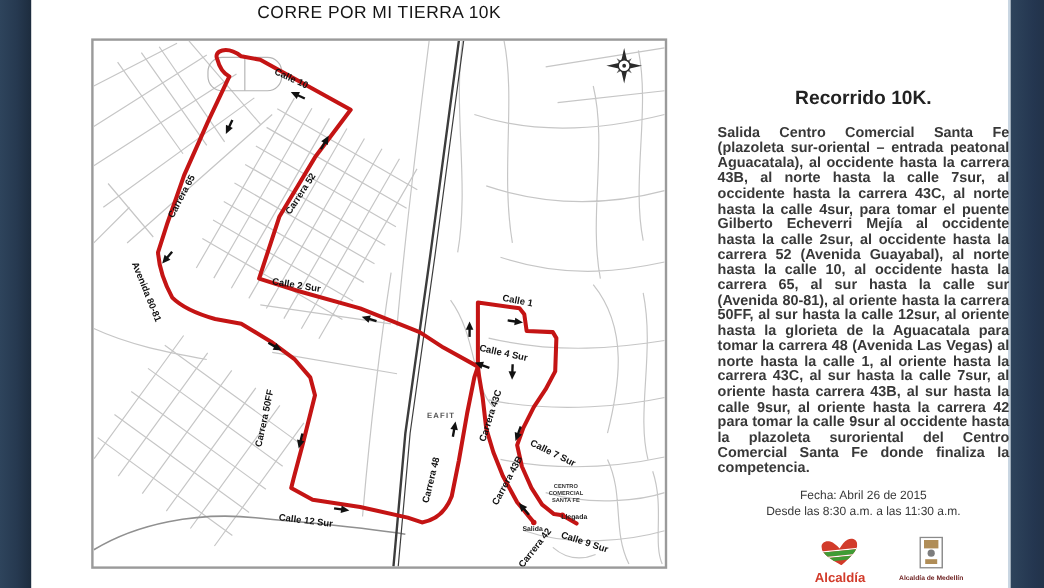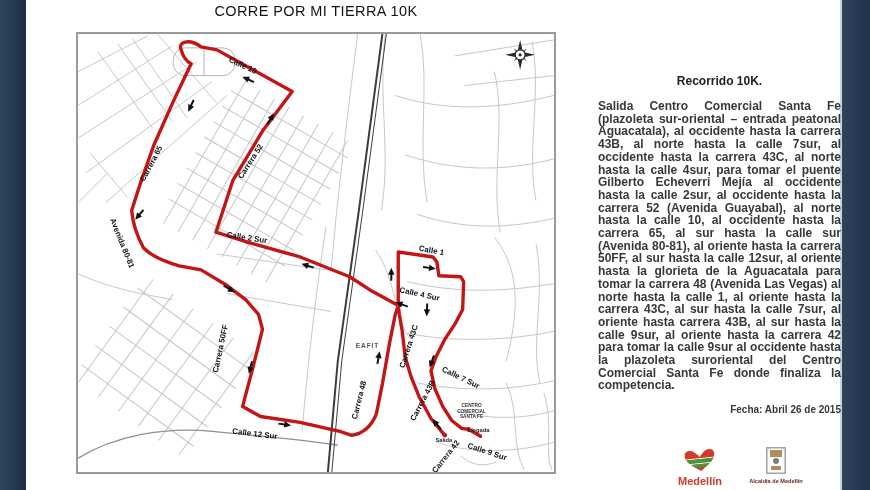--- a/index.html
+++ b/index.html
@@ -22,23 +22,23 @@
   .street{stroke:#c6c6c6;stroke-width:1;fill:none;}
   .street2{stroke:#b5b5b5;stroke-width:1;fill:none;}
   .river{stroke:#909090;stroke-width:1.3;fill:none;}
   .rail{stroke:#3c3c3c;fill:none;}
   .route{stroke:#c41414;stroke-width:3.4;fill:none;stroke-linejoin:round;stroke-linecap:round;}
   .slbl{font-size:8px;font-weight:bold;fill:#111;text-anchor:middle;font-family:"Liberation Sans",sans-serif;}
   .tiny{font-size:4.8px;font-weight:bold;fill:#333;text-anchor:middle;font-family:"Liberation Sans",sans-serif;}
   .poi{font-size:6.5px;font-weight:bold;fill:#555;letter-spacing:1px;text-anchor:middle;font-family:"Liberation Sans",sans-serif;}
   .mark{font-size:5.8px;font-weight:bold;fill:#222;text-anchor:middle;font-family:"Liberation Sans",sans-serif;}
   .panel{position:absolute;left:598px;top:74px;width:243px;color:#2e2e2e;}
-  .panel-heading{text-align:center;font-size:12px;font-weight:bold;margin:0 0 12px 0;color:#222;}
+  .panel-heading{text-align:center;font-size:16px;font-weight:bold;margin:0 0 12px 0;color:#222;}
   .panel-body{font-size:12px;line-height:12.7px;font-weight:bold;text-align:justify;color:#383838;}
-  .panel-date{margin-top:11px;text-align:right;font-size:10px;line-height:13px;font-weight:bold;color:#383838;}
+  .panel-date{margin-top:11px;text-align:center;font-size:10px;line-height:13px;font-weight:normal;color:#383838;}
   .medellin-logo{position:absolute;left:660px;top:448px;width:80px;text-align:center;line-height:1;}
   .medellin-word{font-size:11px;font-weight:bold;color:#d23b2a;margin-top:1px;}
   .alcaldia-logo{position:absolute;left:744px;top:447px;width:64px;text-align:center;line-height:1;}
   .alcaldia-label{font-size:5.6px;font-weight:bold;color:#6e2222;margin-top:2px;}
 </style>
 </head>
 <body>
 
 <div class="bar bar-left"></div>
 <div class="bar bar-right"></div>
@@ -188,39 +188,40 @@
       <circle r="1.6" fill="#2b2b2b"></circle>
     </g>
   </svg>
 </div>
 
 <div class="panel">
   <div class="panel-heading">Recorrido 10K.</div>
   <div class="panel-body">Salida Centro Comercial Santa Fe (plazoleta sur-oriental – entrada peatonal Aguacatala), al occidente hasta la carrera 43B, al norte hasta la calle 7sur, al occidente hasta la carrera 43C, al norte hasta la calle 4sur, para tomar el puente Gilberto Echeverri Mejía al occidente hasta la calle 2sur, al occidente hasta la carrera 52 (Avenida Guayabal), al norte hasta la calle 10, al occidente hasta la carrera 65, al sur hasta la calle sur (Avenida 80-81), al oriente hasta la carrera 50FF, al sur hasta la calle 12sur, al oriente hasta la glorieta de la Aguacatala para tomar la carrera 48 (Avenida Las Vegas) al norte hasta la calle 1, al oriente hasta la carrera 43C, al sur hasta la calle 7sur, al oriente hasta carrera 43B, al sur hasta la calle 9sur, al oriente hasta la carrera 42 para tomar la calle 9sur al occidente hasta la plazoleta suroriental del Centro Comercial Santa Fe donde finaliza la competencia.</div>
   <div class="panel-date">
     <div>Fecha:  Abril 26 de 2015</div>
+    <div>Desde las 8:30 a.m. a las 11:30 a.m.</div>
   </div>
 </div>
 
 <div class="medellin-logo">
   <svg width="36" height="24" viewBox="0 0 34 24">
     <defs>
       <clipPath id="heartclip">
         <path d="M17,23 C9,17.5 2,12 2,6.8 C2,2.8 6.2,0.9 9.8,2.5 C12.6,3.8 14.6,6 17,9 C19.4,6 21.4,3.8 24.2,2.5 C27.8,0.9 32,2.8 32,6.8 C32,12 25,17.5 17,23 Z"></path>
       </clipPath>
     </defs>
     <g clip-path="url(#heartclip)" transform="rotate(-6 17 12)">
       <rect x="0" y="0" width="34" height="24" fill="#d23b2a"></rect>
       <rect x="0" y="10" width="34" height="1" fill="#fff"></rect>
       <rect x="0" y="11" width="34" height="4" fill="#3f9c35"></rect>
       <rect x="0" y="15" width="34" height="1" fill="#fff"></rect>
       <rect x="0" y="16" width="34" height="3" fill="#3f9c35"></rect>
     </g>
   </svg>
-  <div class="medellin-word">Medellín</div>
+  <div class="medellin-word">Alcaldía</div>
   
 </div>
 
 <div class="alcaldia-logo">
   <svg width="20" height="27" viewBox="0 0 20 27">
     <rect x="0.8" y="0.8" width="18.4" height="25.4" fill="#fff" stroke="#8a8a8a" stroke-width="1.2"></rect>
     <rect x="4" y="3" width="12" height="7" fill="#b08d57"></rect>
     <circle cx="10" cy="14" r="3" fill="#7d7d7d"></circle>
     <rect x="5" y="19" width="10" height="4" fill="#b08d57"></rect>
   </svg>

